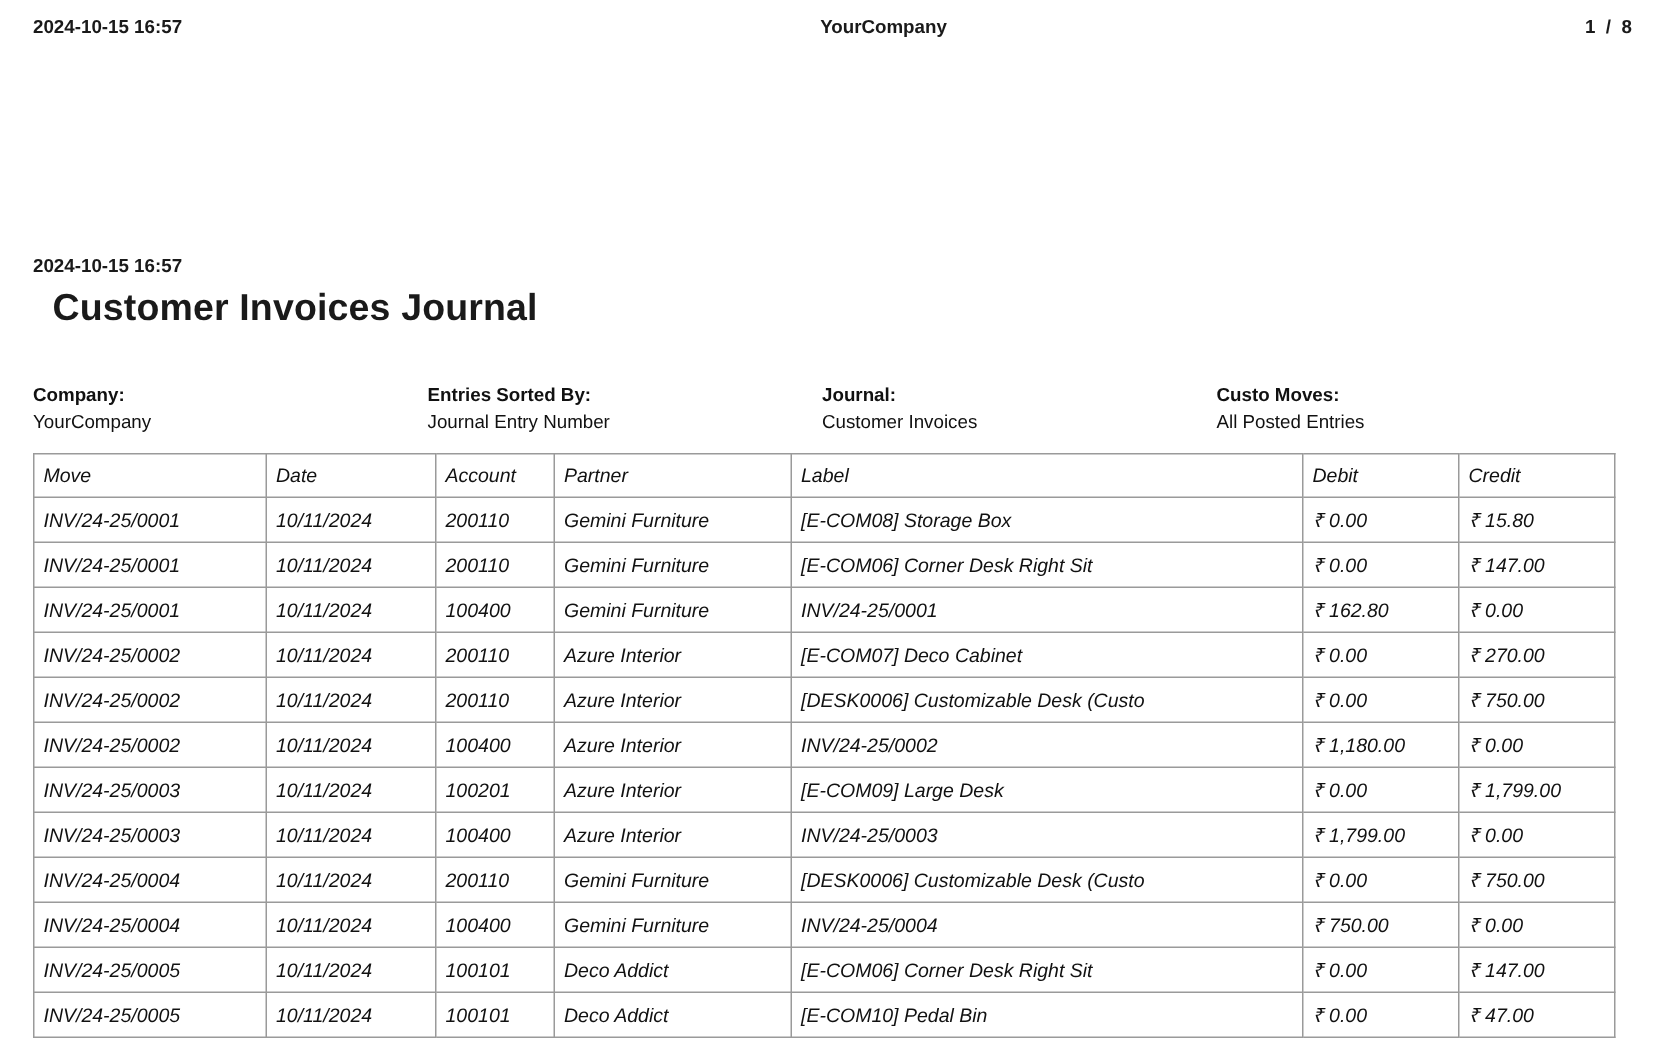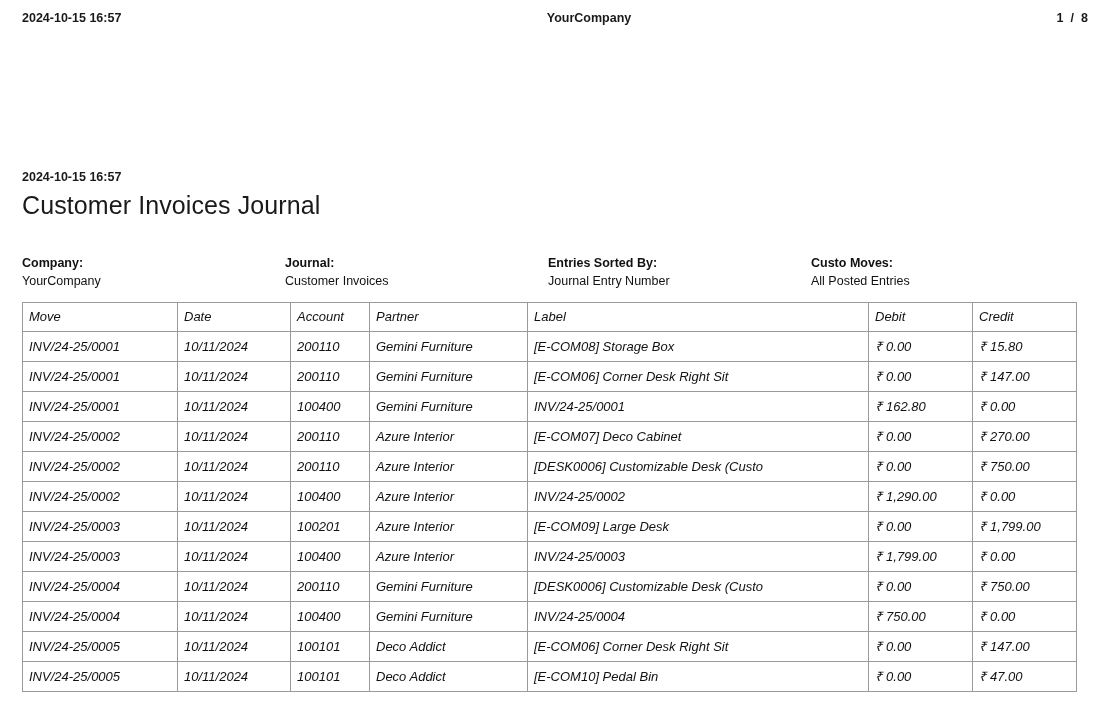--- a/index.html
+++ b/index.html
@@ -57,24 +57,24 @@
     right: 22px;
   }
   .report-date {
     font-size: 12.5px;
     font-weight: bold;
     color: #1a1a1a;
     margin-bottom: 7px;
   }
   .report-title {
     font-size: 25px;
-    font-weight: normal;
+    font-weight: bold;
     color: #1a1a1a;
     letter-spacing: 0.1px;
-    margin: 0 0 36px 0;
+    margin: 0 0 36px 13px;
   }
   
   .meta-row {
     display: flex;
     margin-bottom: 14px;
     margin-top: 28px;
   }
   .meta-col {
     flex: 0 0 auto;
   }
@@ -143,26 +143,26 @@
 
     <div class="report-date">2024-10-15 16:57</div>
     <h1 class="report-title">Customer Invoices Journal</h1>
 
     <div class="meta-row">
       <div class="meta-col">
         <div class="meta-label">Company:</div>
         <div class="meta-value">YourCompany</div>
       </div>
       <div class="meta-col">
+        <div class="meta-label">Entries Sorted By:</div>
+        <div class="meta-value">Journal Entry Number</div>
+      </div>
+      <div class="meta-col">
         <div class="meta-label">Journal:</div>
         <div class="meta-value">Customer Invoices</div>
-      </div>
-      <div class="meta-col">
-        <div class="meta-label">Entries Sorted By:</div>
-        <div class="meta-value">Journal Entry Number</div>
       </div>
       <div class="meta-col">
         <div class="meta-label">Custo Moves:</div>
         <div class="meta-value">All Posted Entries</div>
       </div>
     </div>
 
     <table class="journal">
       <colgroup>
         <col class="c-move">
@@ -229,21 +229,21 @@
           <td>[DESK0006] Customizable Desk (Custo</td>
           <td>₹ 0.00</td>
           <td>₹ 750.00</td>
         </tr>
         <tr>
           <td>INV/24-25/0002</td>
           <td>10/11/2024</td>
           <td>100400</td>
           <td>Azure Interior</td>
           <td>INV/24-25/0002</td>
-          <td>₹ 1,290.00</td>
+          <td>₹ 1,180.00</td>
           <td>₹ 0.00</td>
         </tr>
         <tr>
           <td>INV/24-25/0003</td>
           <td>10/11/2024</td>
           <td>100201</td>
           <td>Azure Interior</td>
           <td>[E-COM09] Large Desk</td>
           <td>₹ 0.00</td>
           <td>₹ 1,799.00</td>

